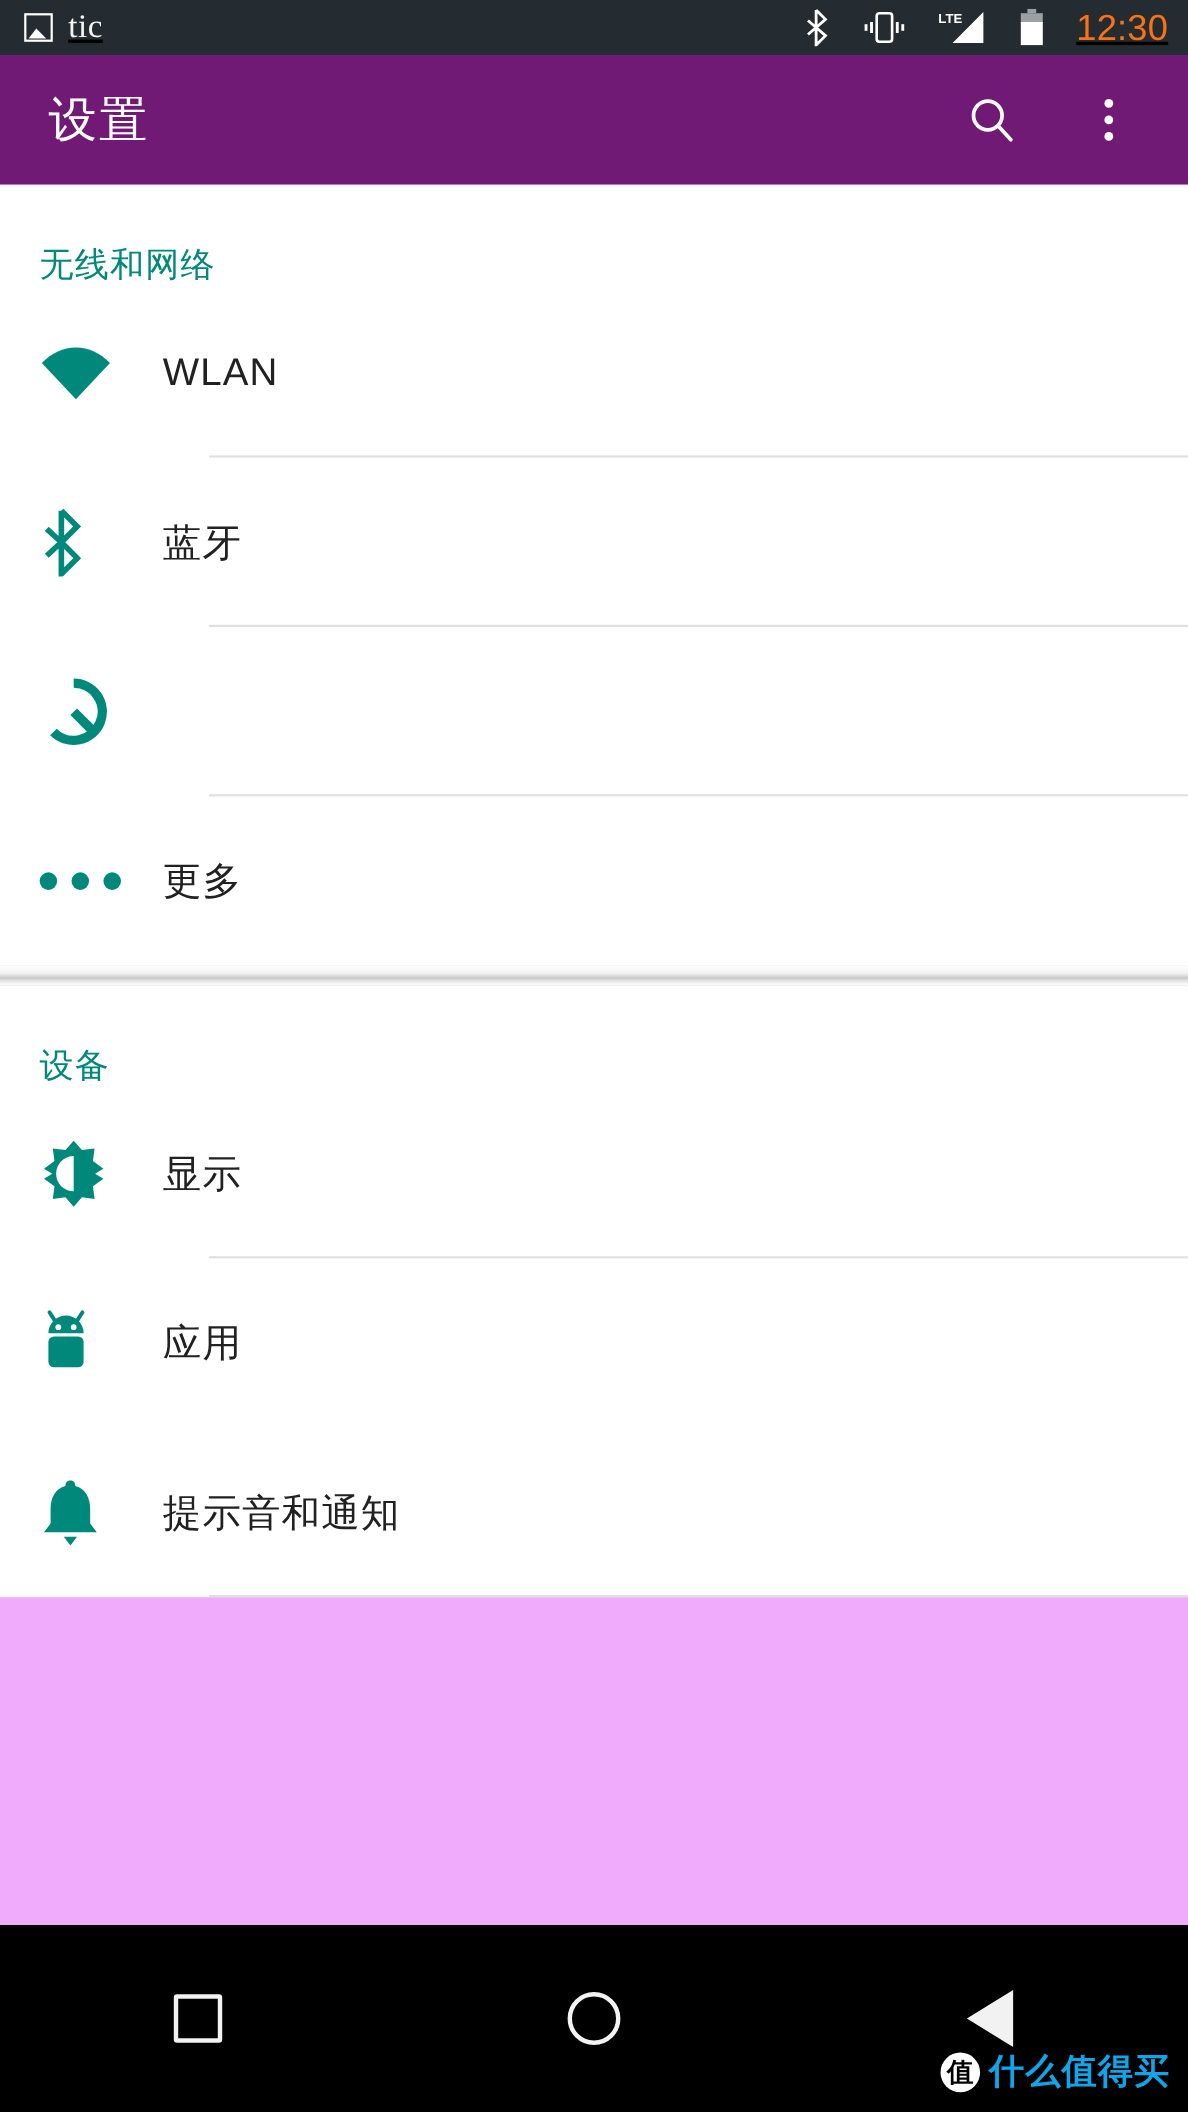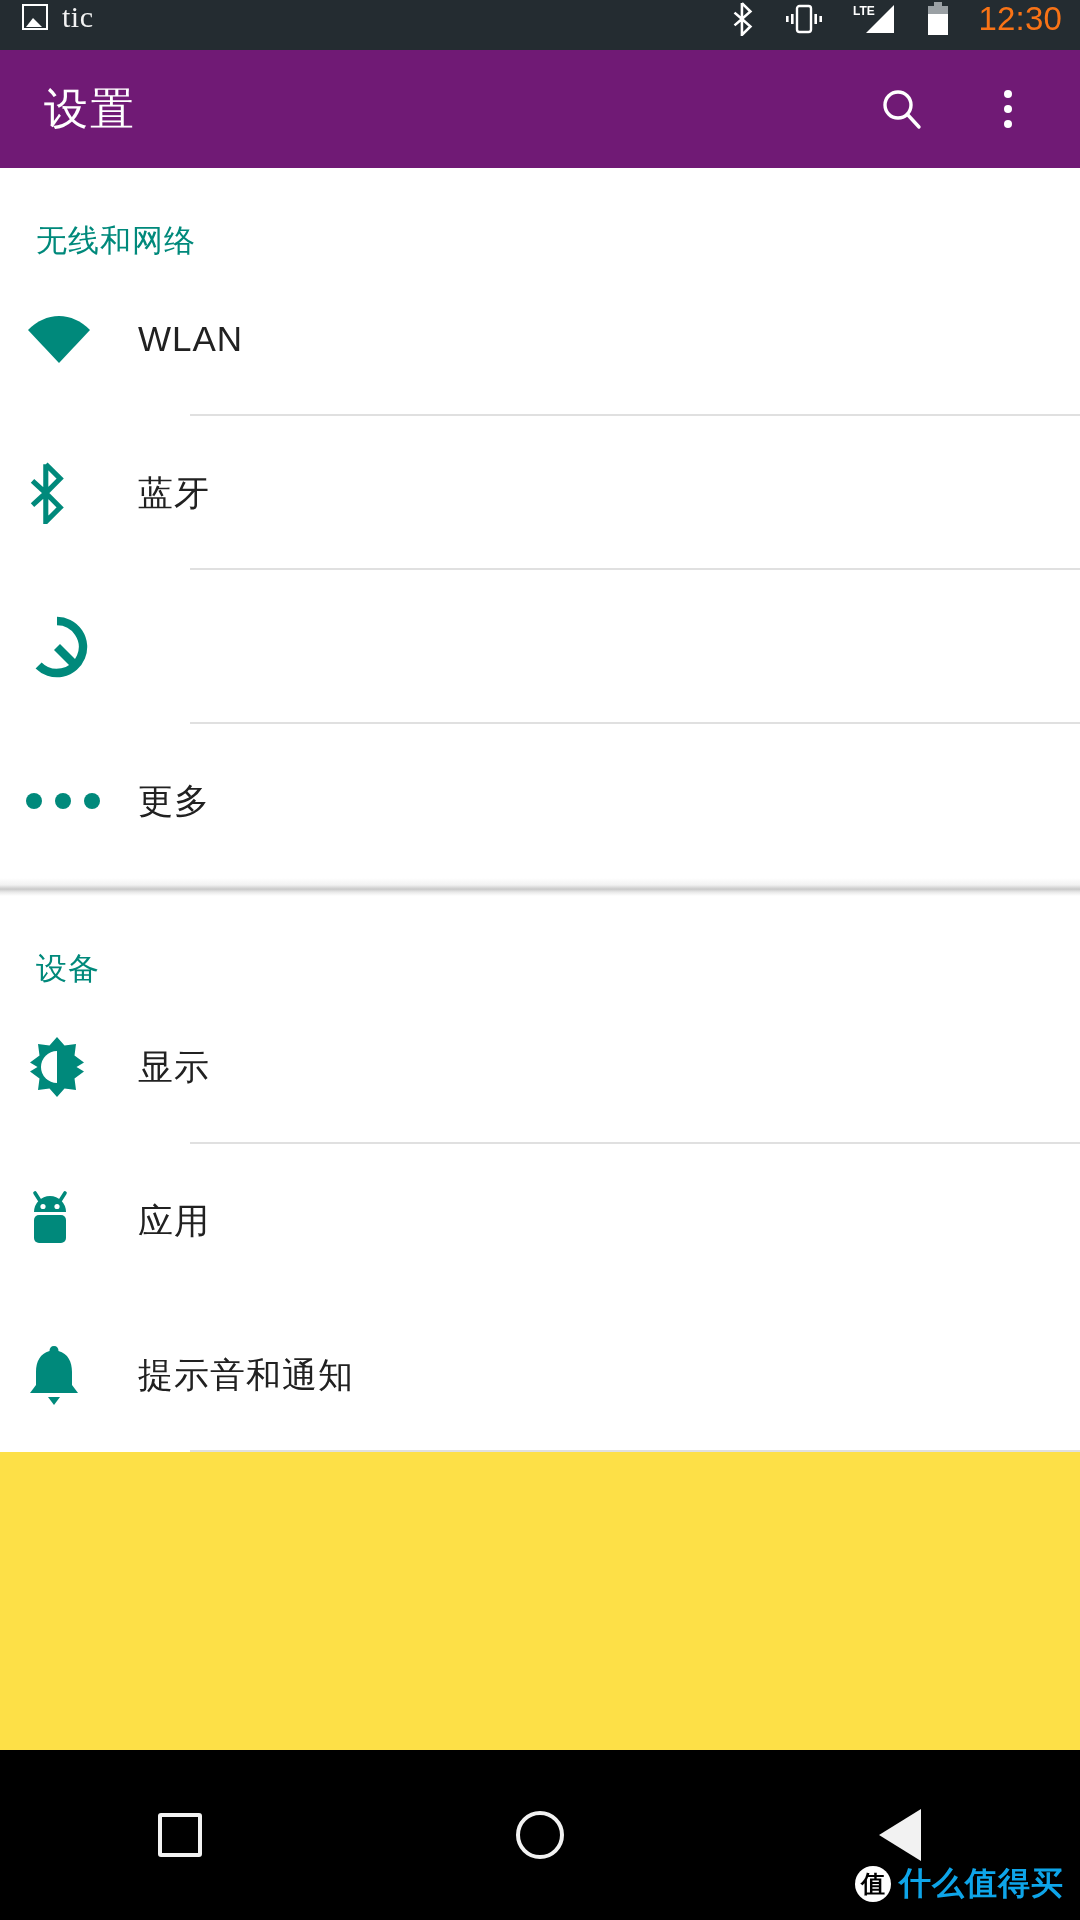--- a/index.html
+++ b/index.html
@@ -7,22 +7,23 @@
     width:1080px; height:1920px;
     background:#ffffff;
     font-family:"Liberation Sans","DejaVu Sans",sans-serif;
     overflow:hidden;
   }
   #screen { position:relative; width:1080px; height:1920px; background:#fff; }
 
   
   .statusbar{
     position:absolute; top:0; left:0; width:1080px; height:50px;
-    background:#242c31; display:flex; align-items:flex-start;
+    background:#242c31; display:flex; align-items:center;
     padding:0 18px 0 22px;
+    text-decoration:underline;
   }
   .sb-left{ display:flex; align-items:center; gap:14px; }
   .sb-right{ margin-left:auto; display:flex; align-items:center; gap:29px; }
   .sb-app-name{
     color:#f3f3f3; font-family:"Liberation Serif","DejaVu Serif",serif;
     font-size:30px; letter-spacing:.5px;
   }
   .gallery-ico{ width:26px; height:26px; border:2.5px solid #fff; position:relative; }
   .gallery-ico::after{
     content:""; position:absolute; left:2px; bottom:1px;
@@ -38,29 +39,29 @@
     position:absolute; top:50px; left:0; width:1080px; height:118px;
     background:#701a75; display:flex; align-items:center; padding:0 36px 0 44px;
   }
   .appbar-title{ color:#fff; font-size:44px; font-weight:400; letter-spacing:2px; }
   .appbar-actions{ margin-left:auto; display:flex; align-items:center; gap:34px; }
   .ab-btn{ width:72px; height:72px; display:flex; align-items:center; justify-content:center; }
   .dot3{ display:flex; flex-direction:column; gap:7px; align-items:center; }
   .dot3 i{ display:block; width:8px; height:8px; border-radius:50%; background:#fff; }
 
   
-  .content{ position:absolute; top:168px; left:0; width:1080px; height:1582px; background:#fde047; }
+  .content{ position:absolute; top:168px; left:0; width:1080px; height:1582px; background:#f0abfc; }
   .section{ background:#fff; }
   .section-header{
     color:#00897b; font-size:31px; font-weight:400;
     padding:52px 0 0 36px; letter-spacing:1px;
   }
   .row{
     position:relative; display:flex; align-items:center;
-    height:154px; padding-left:26px;
+    height:154px; padding-left:36px;
   }
   .row-icon{ width:112px; display:flex; align-items:center; justify-content:flex-start; }
   .row-label{ font-size:35px; color:#212121; letter-spacing:1px; }
   .divider{
     position:absolute; left:190px; right:0; bottom:0; height:2px; background:#e0e0e0;
   }
   .section-gap{
     height:18px; width:1080px;
     background:linear-gradient(to bottom,#ffffff 0%,#f2f2f2 38%,#c9c9c9 62%,#e8e8e8 78%,#ffffff 100%);
   }

